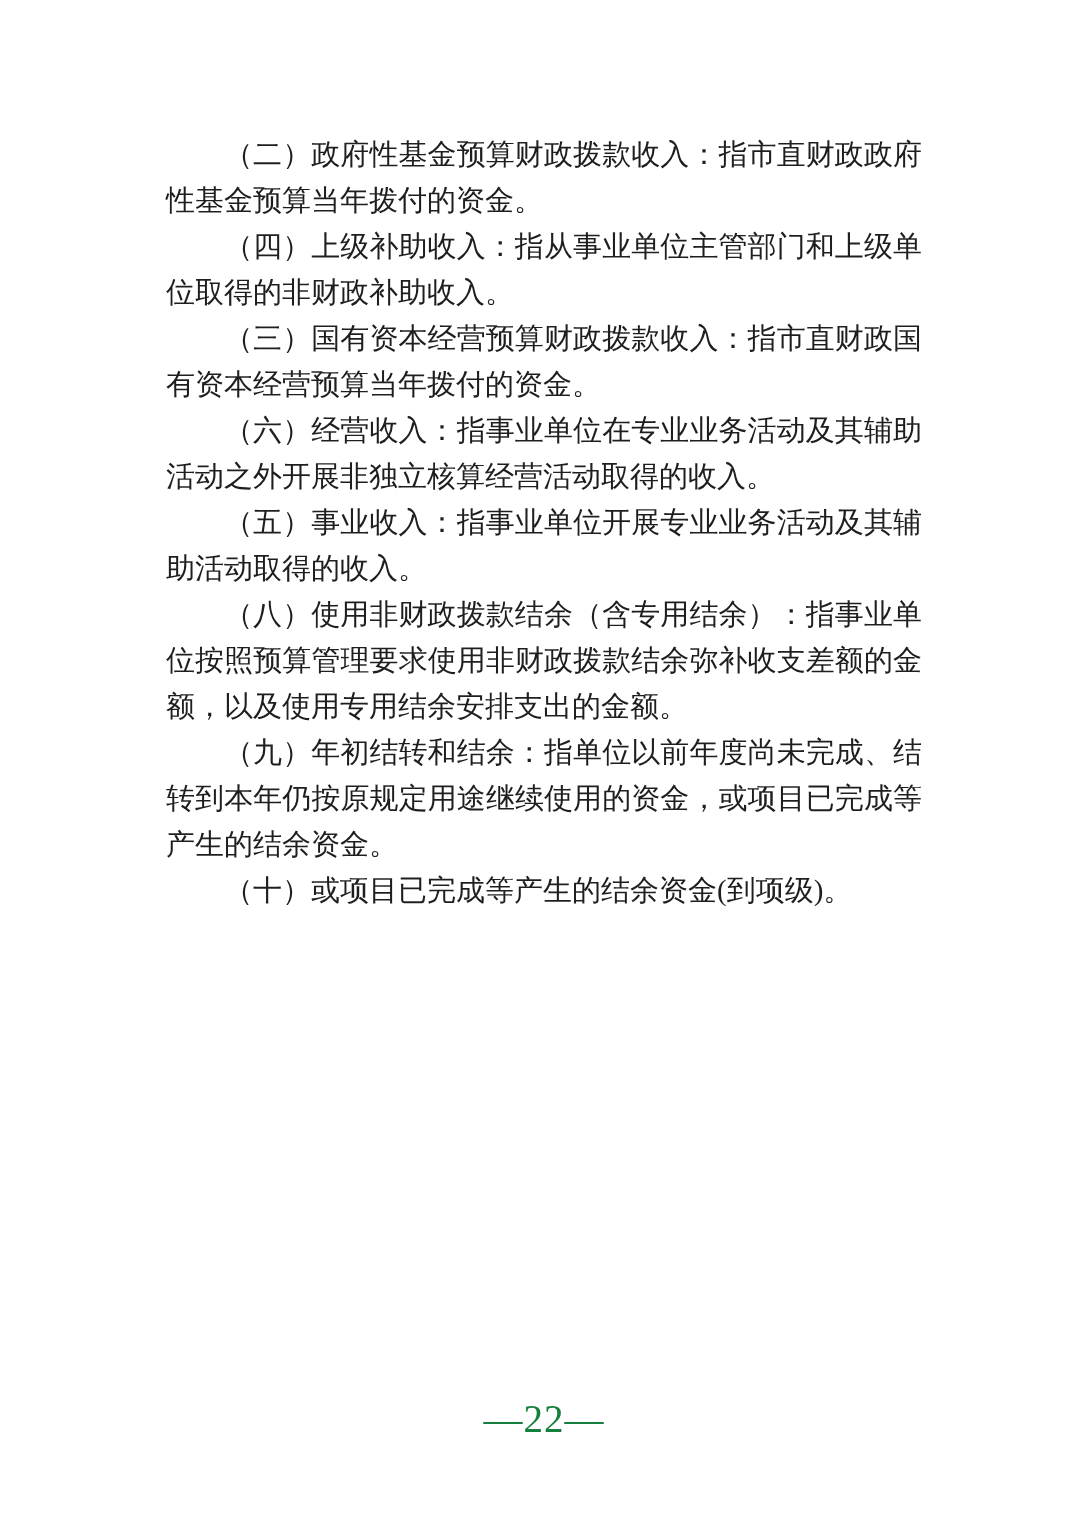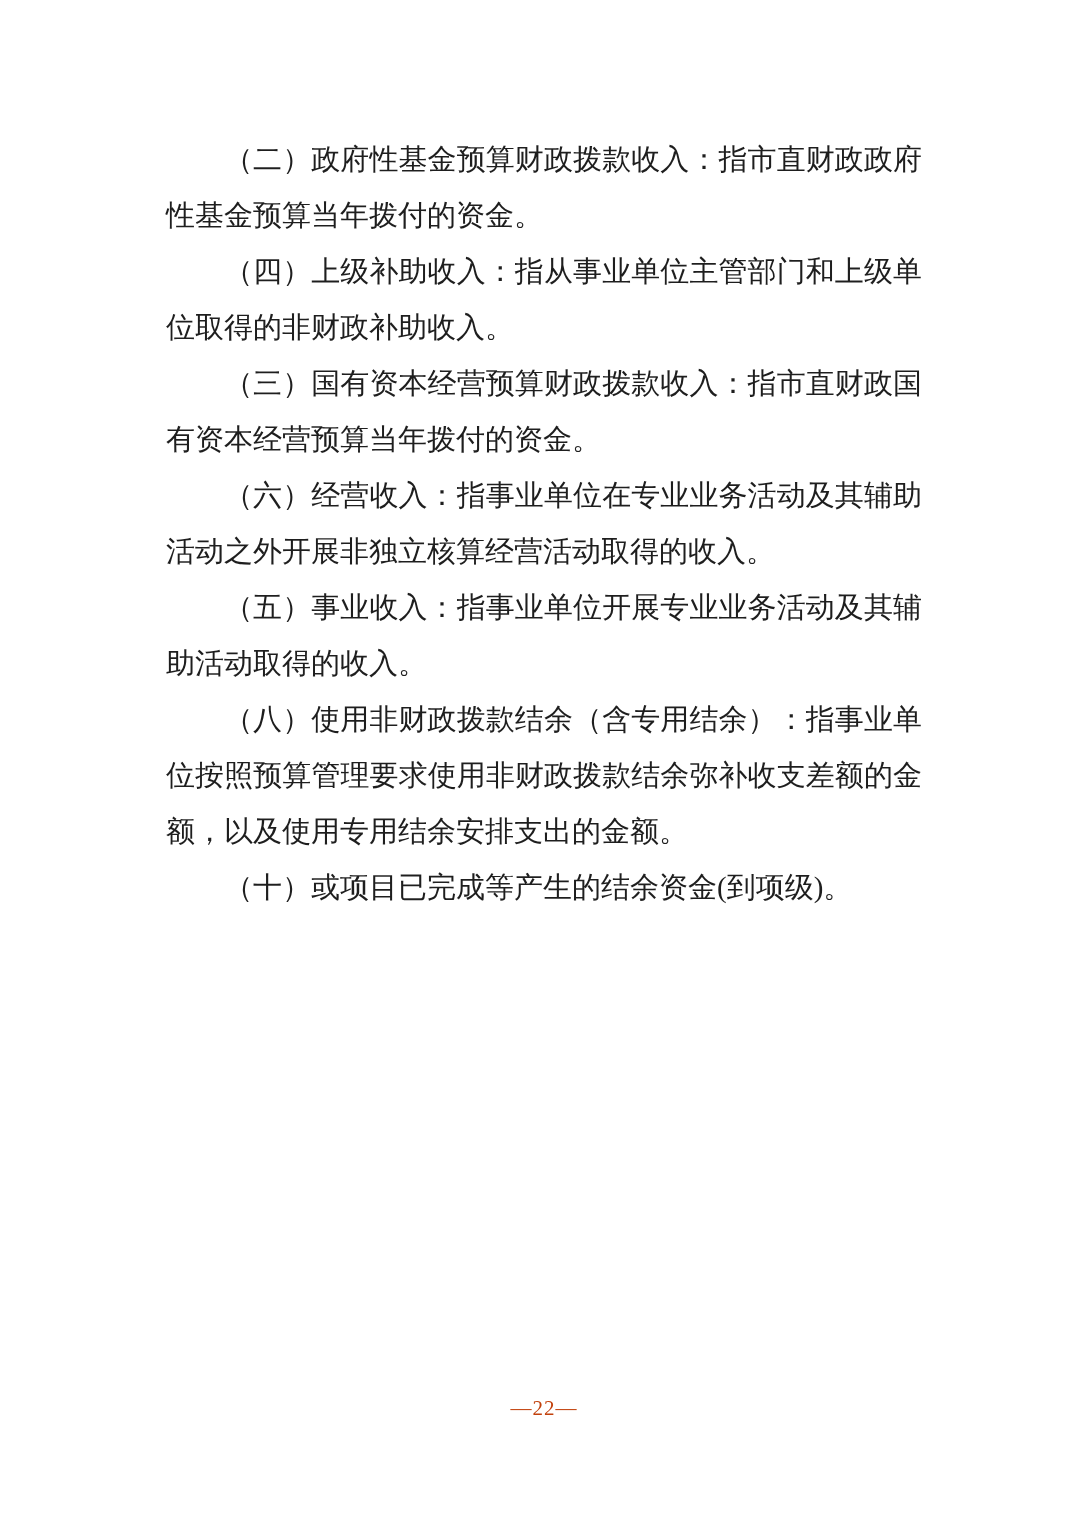--- a/index.html
+++ b/index.html
@@ -19,45 +19,46 @@
   .text-block {
     position: absolute;
     left: 166px;
     top: 131px;
     width: 756px;
   }
   .text-block p {
     margin: 0;
     padding: 0;
     font-size: 29px;
-    line-height: 56px;
+    line-height: 46px;
     text-indent: 58px;
     text-align: justify;
     text-align-last: left;
     letter-spacing: 0px;
     word-break: break-all;
   }
   .page-footer {
     position: absolute;
     left: 166px;
     top: 1396px;
     width: 756px;
     text-align: center;
-    font-size: 21px;
+    font-size: 39px;
     letter-spacing: 1px;
-    color: #c2410c;
+    color: #15803d;
   }
 </style>
 </head>
 <body>
 
 <div class="page">
   <div class="text-block">
     <p>（二）政府性基金预算财政拨款收入：指市直财政政府性基金预算当年拨付的资金。</p>
     <p>（四）上级补助收入：指从事业单位主管部门和上级单位取得的非财政补助收入。</p>
     <p>（三）国有资本经营预算财政拨款收入：指市直财政国有资本经营预算当年拨付的资金。</p>
     <p>（六）经营收入：指事业单位在专业业务活动及其辅助活动之外开展非独立核算经营活动取得的收入。</p>
     <p>（五）事业收入：指事业单位开展专业业务活动及其辅助活动取得的收入。</p>
     <p>（八）使用非财政拨款结余（含专用结余）：指事业单位按照预算管理要求使用非财政拨款结余弥补收支差额的金额，以及使用专用结余安排支出的金额。</p>
+    <p>（九）年初结转和结余：指单位以前年度尚未完成、结转到本年仍按原规定用途继续使用的资金，或项目已完成等产生的结余资金。</p>
     <p>（十）或项目已完成等产生的结余资金(到项级)。</p>
   </div>
   <div class="page-footer">—22—</div>
 </div>
 
 </body></html>

